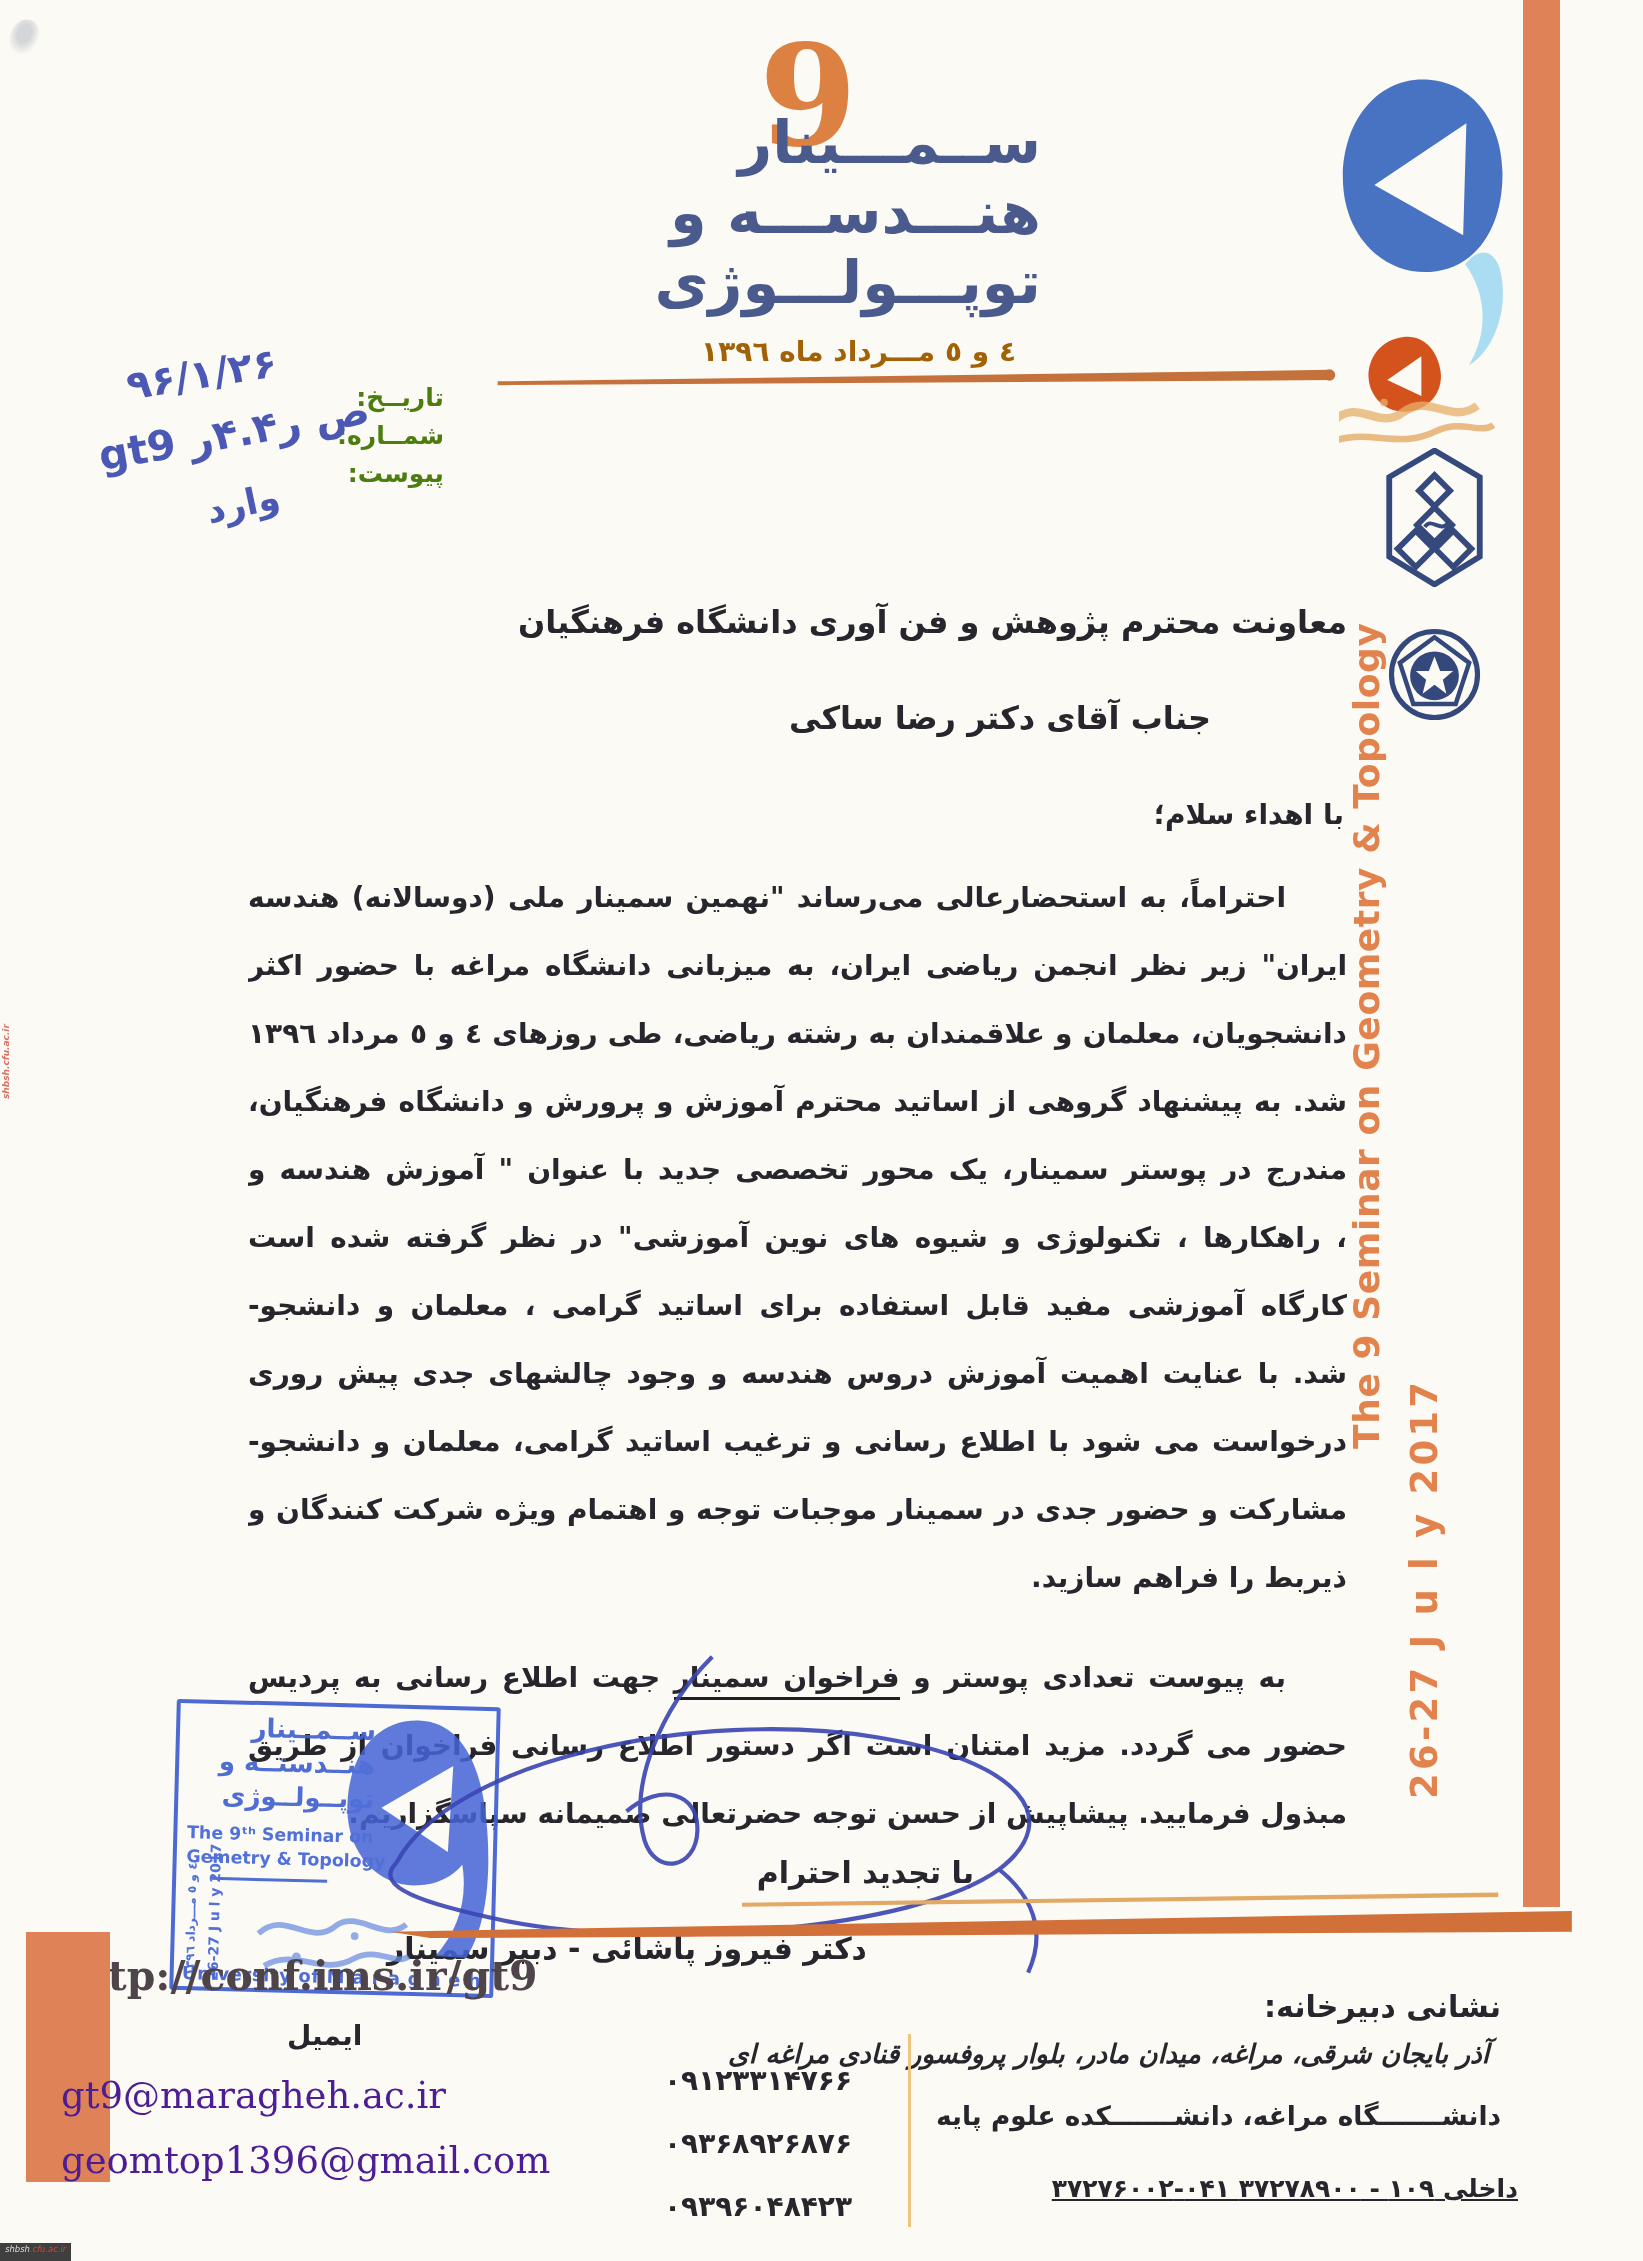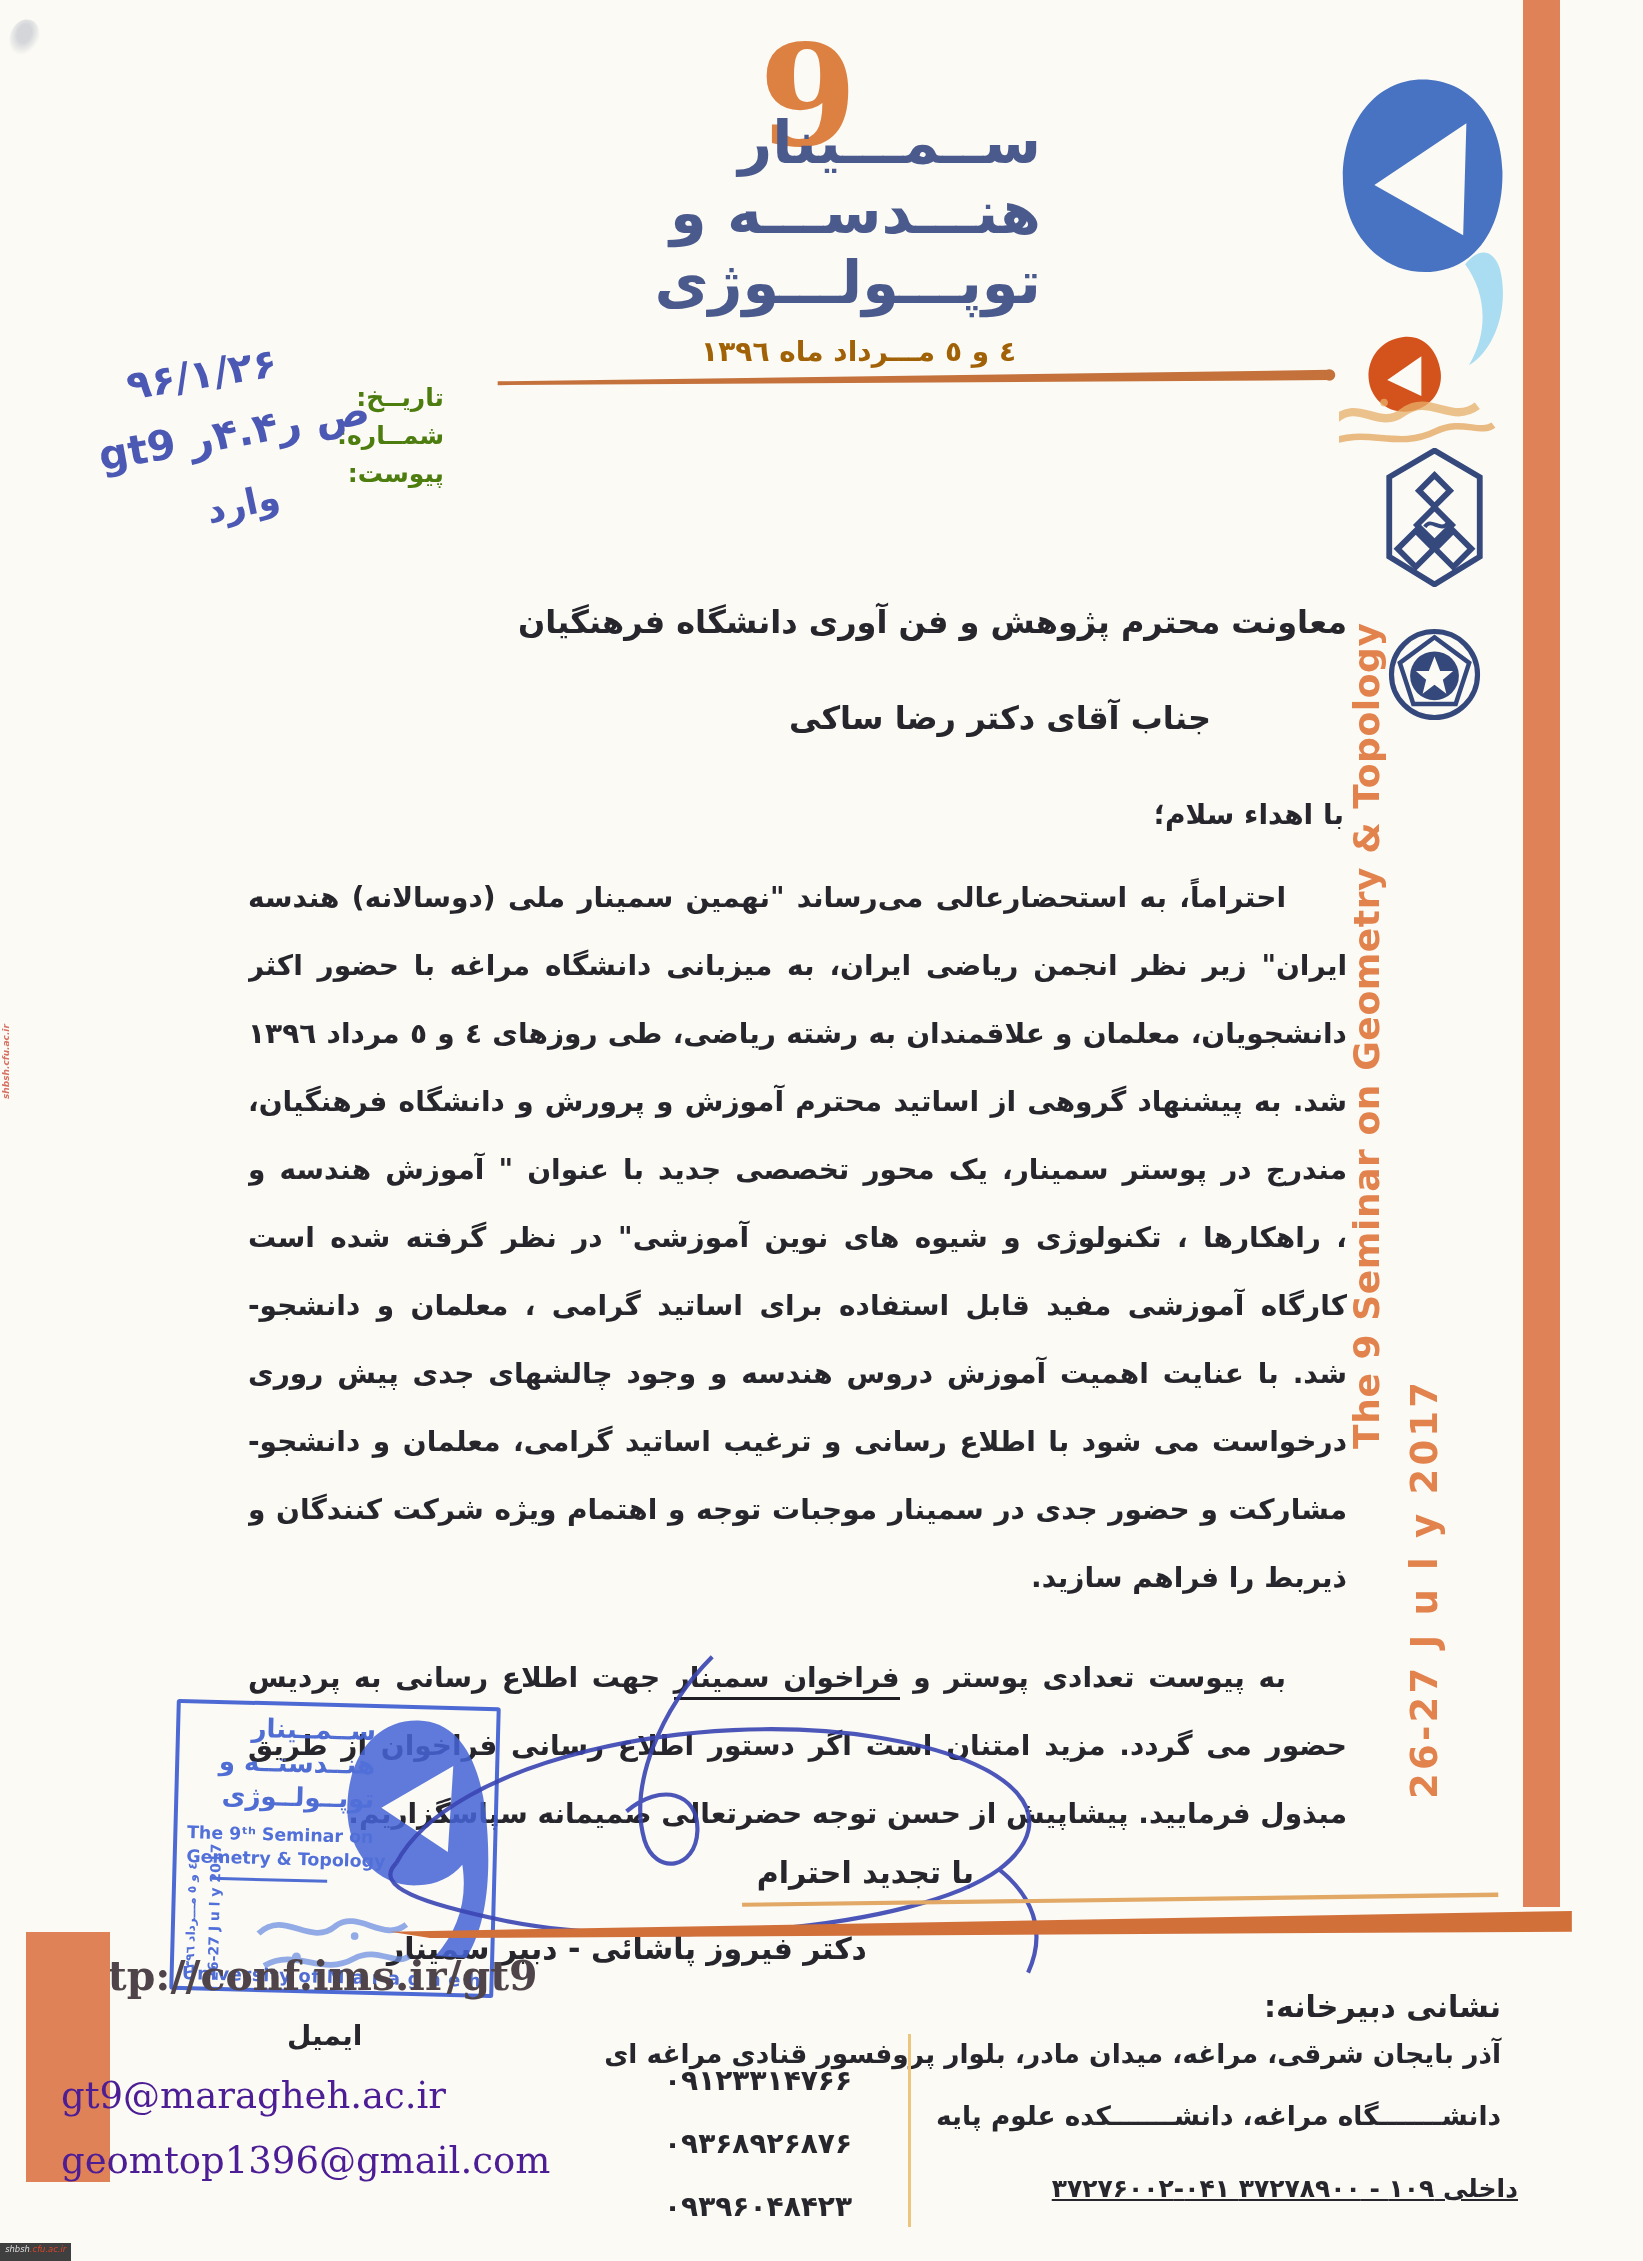--- a/index.html
+++ b/index.html
@@ -63,21 +63,21 @@
                  transform-origin:0 0; transform:rotate(-90deg); font-size:14px; font-weight:bold;
                  color:#4666d8; white-space:nowrap; }
   .stamp .suni { position:absolute; left:0; bottom:2.6px; width:100%; text-align:center;
                  font-weight:bold; font-size:18px; letter-spacing:0.6px; color:#4463d2; }
 
   
   .url { left:59px; top:1952px; font-family:"DejaVu Serif", serif; font-weight:bold;
          font-size:41px; color:#4e4449; }
   .oblock { left:26px; top:1932px; width:84px; height:250px; background:#e08257; }
   .sec-label { right:143px; top:1989px; font-size:30px; font-weight:bold; }
-  .addr-l1 { right:143px; top:2038px; font-size:26.4px; font-weight:bold; }
+  .addr-l1 { right:155px; top:2038px; font-size:26.4px; font-weight:bold;font-style:italic; }
   .addr-l2 { right:143px; top:2100px; font-size:26.4px; font-weight:bold; }
   .landline { right:126px; top:2174px; font-size:25px; font-weight:bold;text-decoration:underline; }
   .fdiv { left:908px; top:2034px; width:2.6px; height:193px; background:#ecc57f; }
   .mobiles { right:792px; top:2049px; text-align:right; font-size:28px; font-weight:bold;
              line-height:63px; direction:ltr; }
   .email-label { left:287px; top:2019px; font-size:28px; font-weight:bold; }
   .email { left:61px; font-family:"DejaVu Serif", serif; font-size:37px; color:#4c1d95; }
   .em1 { top:2074px; } .em2 { top:2139px; }
 
   .wm { left:0; top:2243px; height:33px; background:#3f3f3f; padding:0.6px 5.2px;

